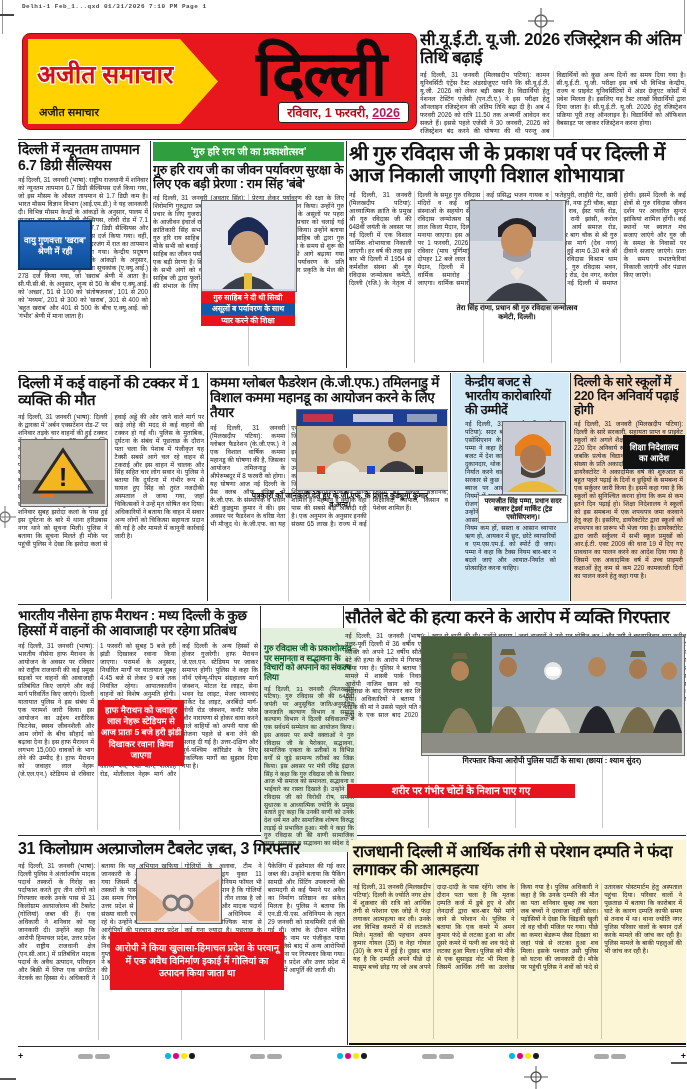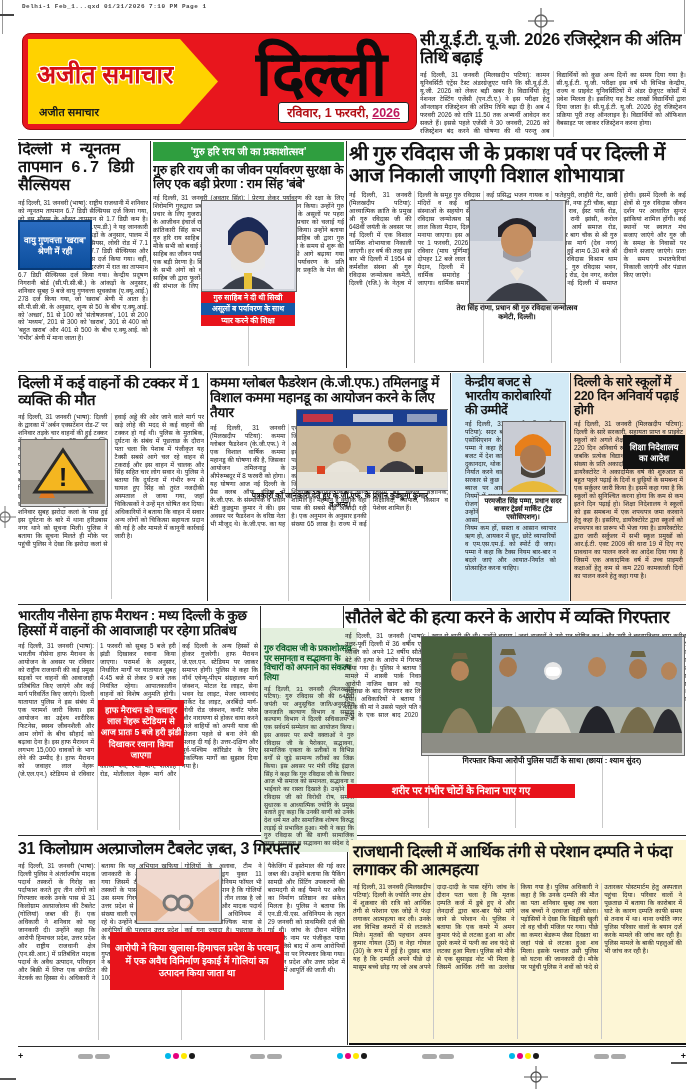--- a/index.html
+++ b/index.html
@@ -98,21 +98,21 @@
   <div class="divider" style="left:150px;top:141px;width:1px;height:227px;"></div>
   <div class="divider" style="left:346px;top:141px;width:1px;height:227px;"></div>
   <div class="divider" style="left:207px;top:373px;width:1px;height:228px;"></div>
   <div class="divider" style="left:450px;top:373px;width:1px;height:228px;"></div>
   <div class="divider" style="left:570px;top:373px;width:1px;height:228px;"></div>
   <div class="divider" style="left:260px;top:606px;width:1px;height:226px;"></div>
   <div class="divider" style="left:343px;top:606px;width:1px;height:226px;"></div>
   <div class="divider" style="left:347px;top:838px;width:1px;height:207px;"></div>
 
   <div class="art" style="left:18px;top:142px;width:130px;height:225px;">
-    <div class="hl" style="font-size:16px;font-family:Liberation Mono, monospace;">दिल्ली में न्यूनतम तापमान 6.7 डिग्री सैल्सियस</div>
+    <div class="hl" style="font-size:14px;">दिल्ली में न्यूनतम तापमान 6.7 डिग्री सैल्सियस</div>
     <div class="body" style="margin-top:3px;height:188px;column-count:1;">नई दिल्ली, 31 जनवरी (भाषा): राष्ट्रीय राजधानी में शनिवार को न्यूनतम तापमान 6.7 डिग्री सैल्सियस दर्ज किया गया, जो इस मौसम के औसत तापमान से 1.7 डिग्री कम है। भारत मौसम विज्ञान विभाग (आई.एम.डी.) ने यह जानकारी दी। विभिन्न मौसम केन्द्रों के आंकड़ों के अनुसार, पालम में न्यूनतम तापमान 8.1 डिग्री सैल्सियस, लोधी रोड में 7.1 डिग्री सैल्सियस, रिज केन्द्र पर 7.7 डिग्री सैल्सियस और आयानगर में 6.6 डिग्री सैल्सियस दर्ज किया गया। वहीं, दिल्ली के मुख्य मौसम केन्द्र सफदरजंग में रात का तापमान 6.7 डिग्री सैल्सियस दर्ज किया गया। केन्द्रीय प्रदूषण निगरानी बोर्ड (सी.पी.सी.बी.) के आंकड़ों के अनुसार, शनिवार सुबह 9 बजे वायु गुणवत्ता सूचकांक (ए.क्यू.आई.) 278 दर्ज किया गया, जो 'खराब' श्रेणी में आता है। सी.पी.सी.बी. के अनुसार, शून्य से 50 के बीच ए.क्यू.आई. को 'अच्छा', 51 से 100 को 'संतोषजनक', 101 से 200 को 'मध्यम', 201 से 300 को 'खराब', 301 से 400 को 'बहुत खराब' और 401 से 500 के बीच ए.क्यू.आई. को 'गंभीर' श्रेणी में माना जाता है।</div>
     <div class="inset-blue abs" style="left:0;top:78px;width:66px;height:42px;font-size:8.5px;display:flex;align-items:center;justify-content:center;padding:2px;">वायु गुणवत्ता 'खराब' श्रेणी में रही</div>
   </div>
 
   <div class="art" style="left:153px;top:142px;width:191px;height:225px;">
     <div class="kicker">'गुरु हरि राय जी का प्रकाशोत्सव'</div>
     <div class="hl" style="font-size:12.5px;margin-top:2px;">गुरु हरि राय जी का जीवन पर्यावरण सुरक्षा के लिए एक बड़ी प्रेरणा : राम सिंह 'बंबे'</div>
     <div class="body" style="margin-top:3px;height:172px;column-count:2;">नई दिल्ली, 31 जनवरी (अवतार सिंह): शिरोमणि गुरुद्वारा प्रबंधक कमेटी के धर्म प्रचार के लिए गुजरात, गोवा व कर्नाटक के आजीवन इंचार्ज राम सिंह 'बंबे' (प्रधान क्रांतिकारी सिंह सभा फाउंडेशन) ने श्री गुरु हरि राय साहिब जी के प्रकाशोत्सव मौके सभी को बधाई देते हुए कहा कि गुरु साहिब का जीवन पर्यावरण सुरक्षा के लिए एक बड़ी प्रेरणा है। सिंह बंबे ने सिख पंथ के सभी अंगों को व श्री गुरु हरि राय साहिब जी द्वारा फूलों-बूटों व जीव जंतुओं की संभाल के लिए किए गए कार्यों से प्रेरणा लेकर पर्यावरण की रक्षा के लिए आगे आने का आह्वान किया। उन्होंने गुरु साहिब द्वारा सिखों के असूलों पर पहरा देते हुए, सिखों के प्रचार को चलाई गई मुहिम का जिक्र भी किया। उन्होंने बताया कि गुरु हरि राय साहिब जी द्वारा गुरु हरिगोबिंद साहिब जी के समय से शुरू की गई पौध पद्धति को आगे बढ़ाया गया जिससे पंथ में पर्यावरण के प्रति जागरूकता आई और प्रकृति के मेल की वार्ता है।</div>
     <div class="abs photo" style="left:48px;top:58px;width:94px;height:90px;background:linear-gradient(#e9e9ef,#cfd2da);">
       <svg width="92" height="88">

